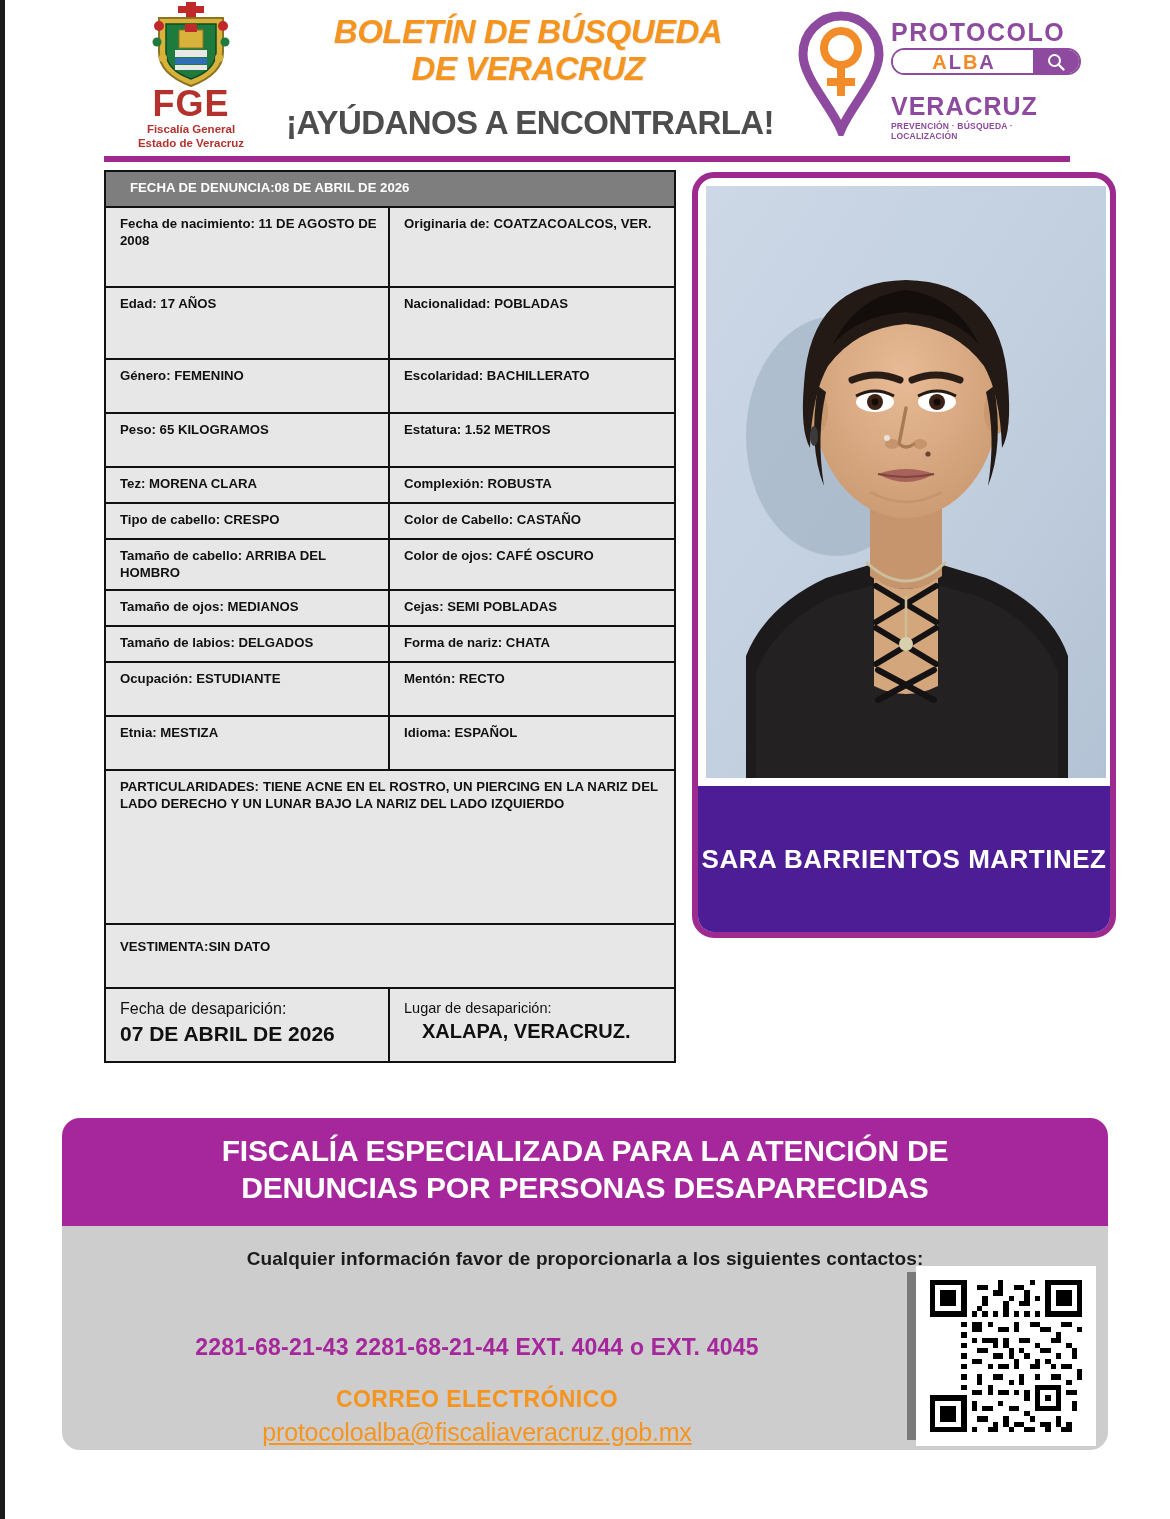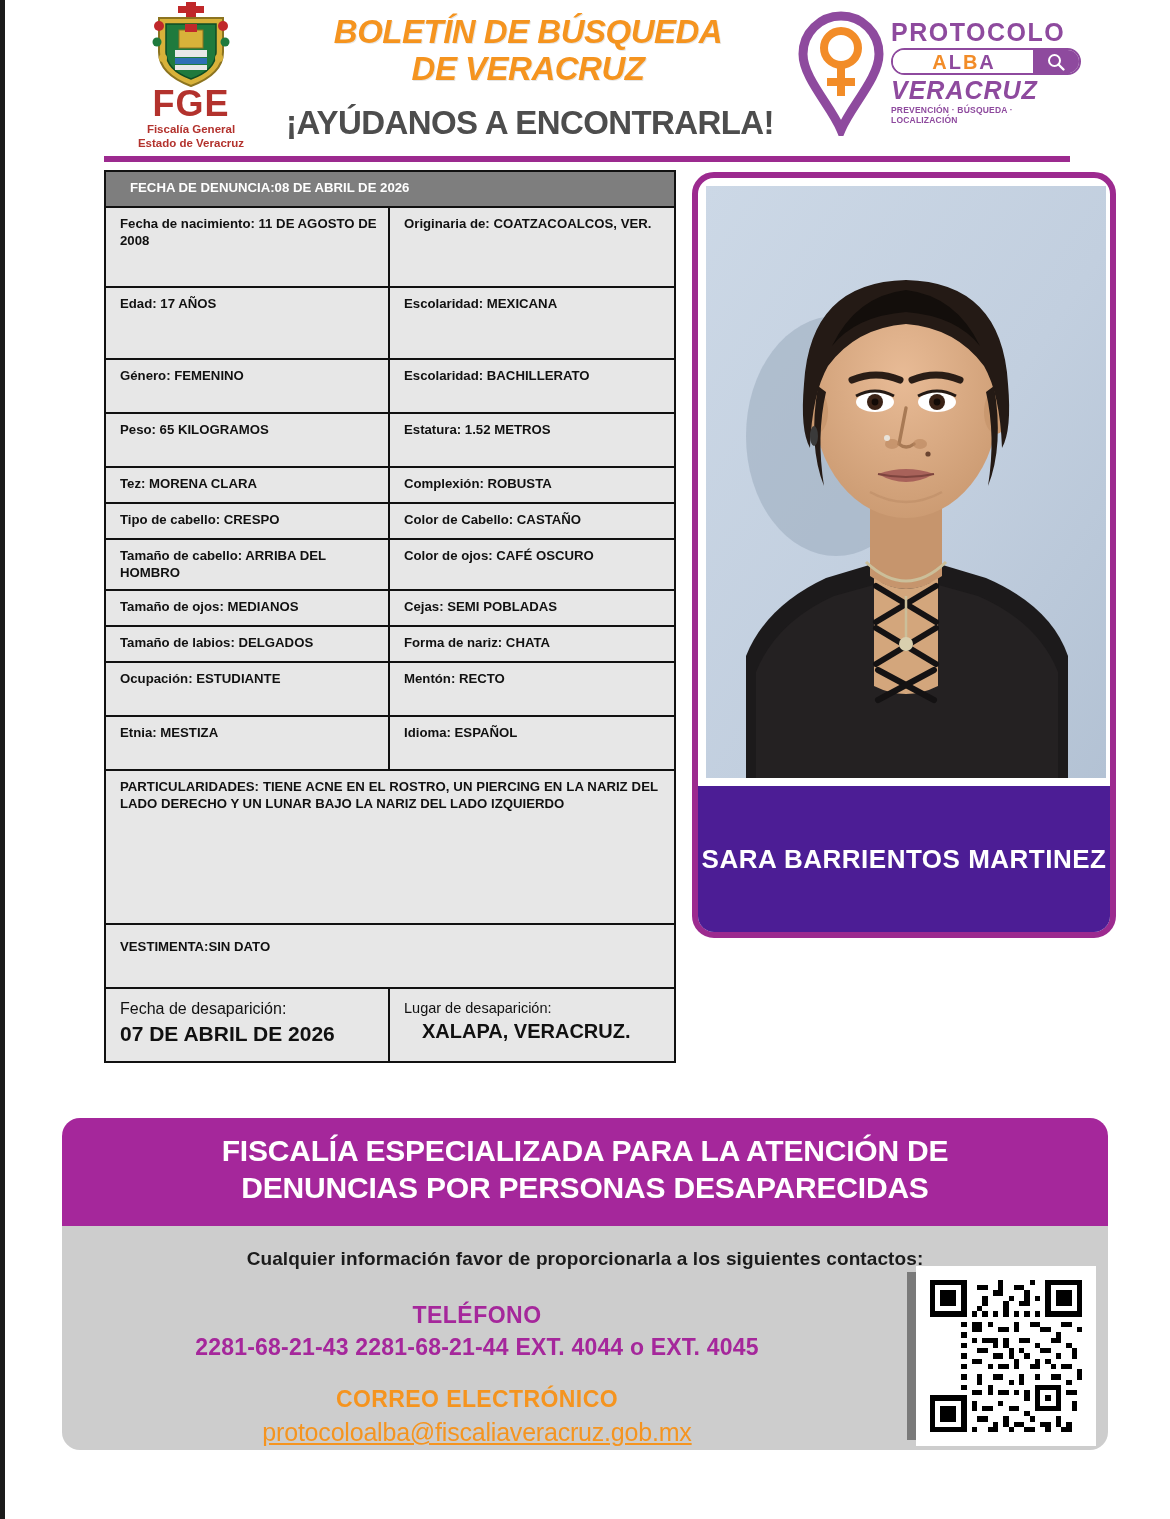--- a/index.html
+++ b/index.html
@@ -82,23 +82,22 @@
   .alba-a1 { color: #f28c28; }
   .alba-l  { color: #8e4a9e; }
   .alba-b  { color: #f28c28; }
   .alba-a2 { color: #8e4a9e; }
   .alba-search {
     width: 46px; background: #8e4a9e; display: flex;
     align-items: center; justify-content: center;
   }
   .alba-veracruz {
     font-weight: bold; font-size: 25px; color: #8e4a9e;
-    letter-spacing: 1px; line-height: 1.05; margin-top: 2px;
-    font-family: "Liberation Sans", sans-serif;
-    font-style: italic;
+    letter-spacing: 1px; line-height: 1.05; margin-top: 18px;
+    font-family: "Liberation Sans", sans-serif;
   }
   .alba-tag {
     font-weight: bold; font-size: 8.5px; color: #8e4a9e;
     letter-spacing: 0.2px; margin-top: 2px;
     font-family: "Liberation Sans", sans-serif;
   }
   .header-rule {
     position: absolute; left: 104px; top: 156px;
     width: 966px; height: 6px; background: #9c2a8f;
   }
@@ -309,21 +308,21 @@
     <div class="trow banner-row">
       <div class="tcell full">FECHA DE DENUNCIA:08 DE ABRIL DE 2026</div>
     </div>
 
     <div class="trow">
       <div class="tcell left h-30">Fecha de nacimiento: 11 DE AGOSTO DE 2008</div>
       <div class="tcell right h-30">Originaria  de: COATZACOALCOS, VER.</div>
     </div>
     <div class="trow">
       <div class="tcell left h-28">Edad:  17 AÑOS</div>
-      <div class="tcell right h-28">Escolaridad:  MEXICANA</div>
+      <div class="tcell right h-28">Nacionalidad:  POBLADAS</div>
     </div>
     <div class="trow">
       <div class="tcell left h-norm">Género: FEMENINO</div>
       <div class="tcell right h-norm">Escolaridad:  BACHILLERATO</div>
     </div>
     <div class="trow">
       <div class="tcell left h-norm">Peso: 65 KILOGRAMOS</div>
       <div class="tcell right h-norm">Estatura: 1.52 METROS</div>
     </div>
     <div class="trow">
@@ -462,21 +461,20 @@
 
   <div class="footer">
     <div class="footer-banner">
       <div class="footer-banner-txt">
         <div>FISCALÍA ESPECIALIZADA PARA LA ATENCIÓN DE</div>
         <div>DENUNCIAS POR PERSONAS DESAPARECIDAS</div>
       </div>
     </div>
     <div class="footer-body">
       <div class="footer-intro">Cualquier información favor de proporcionarla a los siguientes contactos:</div>
-      <div class="tel-label">TELÉFONO</div>
       <div class="tel-nums">2281-68-21-43   2281-68-21-44   EXT. 4044  o  EXT. 4045</div>
       <div class="mail-label">CORREO ELECTRÓNICO</div>
       <div class="mail-addr">protocoloalba@fiscaliaveracruz.gob.mx</div>
 
       <div class="qr-shadow"></div>
       <div class="qr-wrap">
         <svg width="152" height="152" viewBox="0 0 29 29" shape-rendering="crispEdges">
           <rect width="29" height="29" fill="#ffffff"></rect>
           <g fill="#000000">
 

